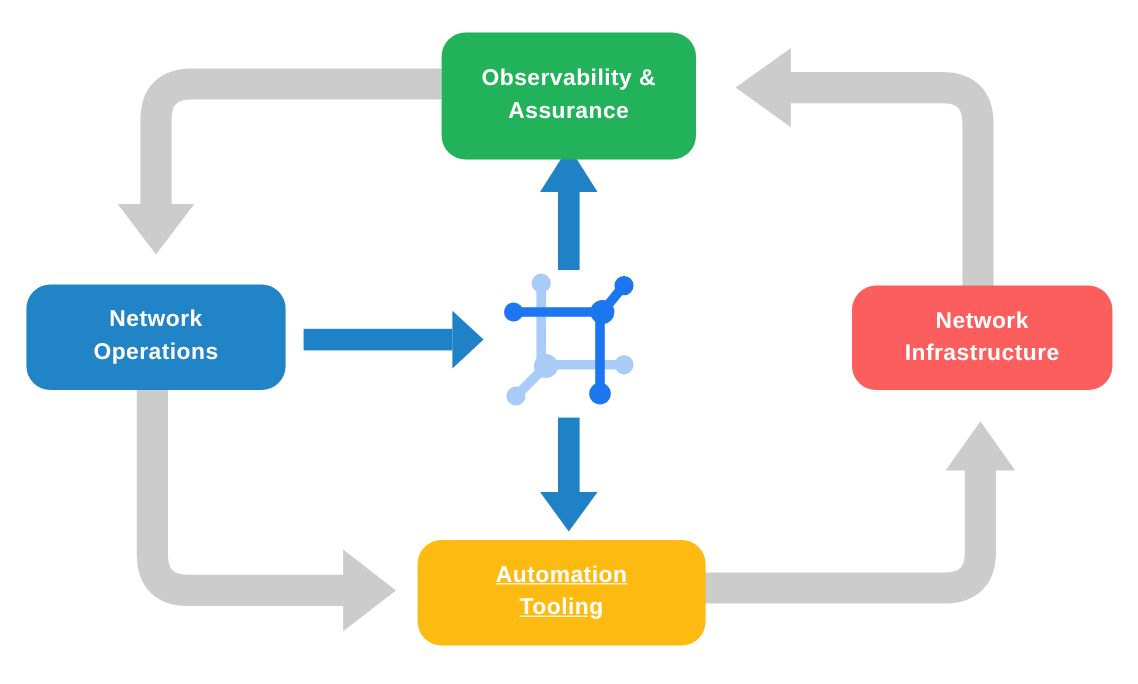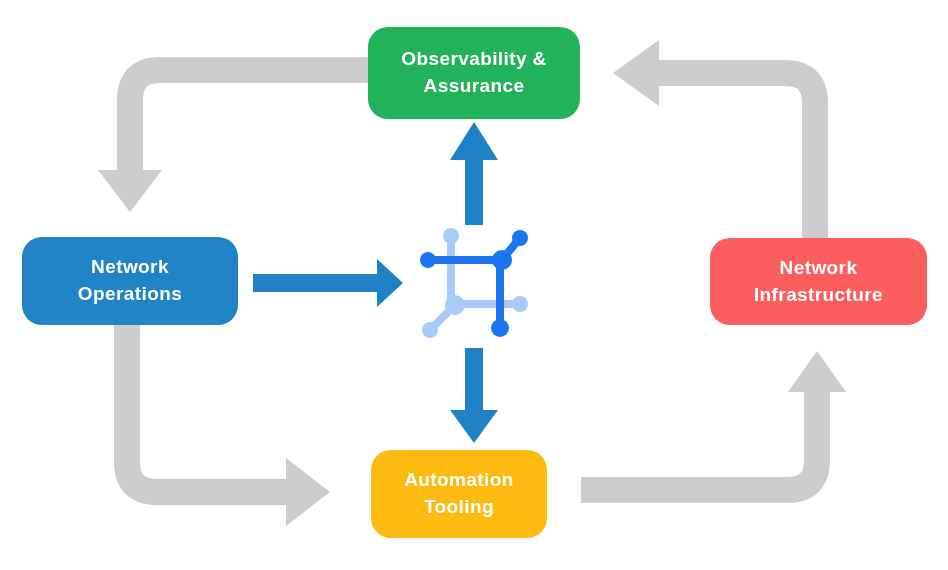--- a/index.html
+++ b/index.html
@@ -29,24 +29,24 @@
     align-items: center;
     justify-content: center;
     text-align: center;
     color: var(--text, #ffffff);
     font-size: 19px;
     font-weight: 600;
     letter-spacing: 0.4px;
     line-height: 1.4;
     white-space: pre-line;
   }
-  .node-observability { left: 368px; top: 27px;  width: 212px; height: 92px; background: var(--green); text-align: center;  }
+  .node-observability { left: 368px; top: 27px;  width: 212px; height: 106px; background: var(--green); text-align: center;  }
   .node-operations    { left: 22px;  top: 237px; width: 216px; height: 88px; background: var(--blue);   }
   .node-infrastructure{ left: 710px; top: 238px; width: 217px; height: 87px; background: var(--red);    }
-  .node-automation    { left: 371px; top: 450px; width: 176px; height: 88px; background: var(--yellow); }
+  .node-automation    { left: 348px; top: 450px; width: 240px; height: 88px; background: var(--yellow); text-decoration: underline; }
 
   .gray-arrow-path { fill: none; stroke: var(--gray_arrow); stroke-width: 26; }
   .gray-arrow-head { fill: var(--gray_arrow); }
   .blue-arrow      { fill: var(--blue_arrow); }
   .icon-dark-line  { stroke: var(--icon_dark);  stroke-width: 8; stroke-linecap: round; fill: none; }
   .icon-light-line { stroke: var(--icon_light); stroke-width: 8; stroke-linecap: round; fill: none; }
   .icon-dark-dot   { fill: var(--icon_dark); }
   .icon-light-dot  { fill: var(--icon_light); }
 </style>
 </head>

